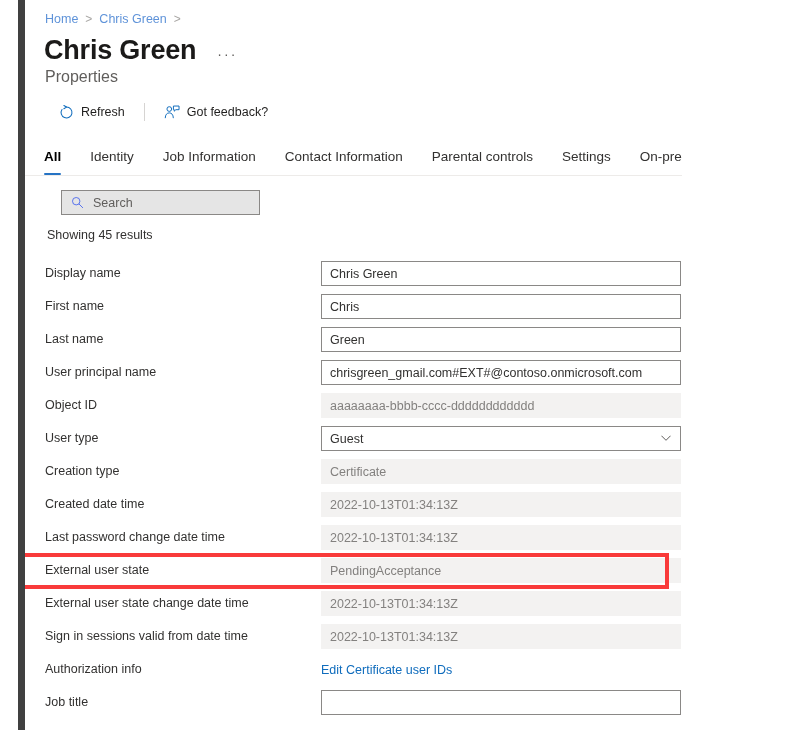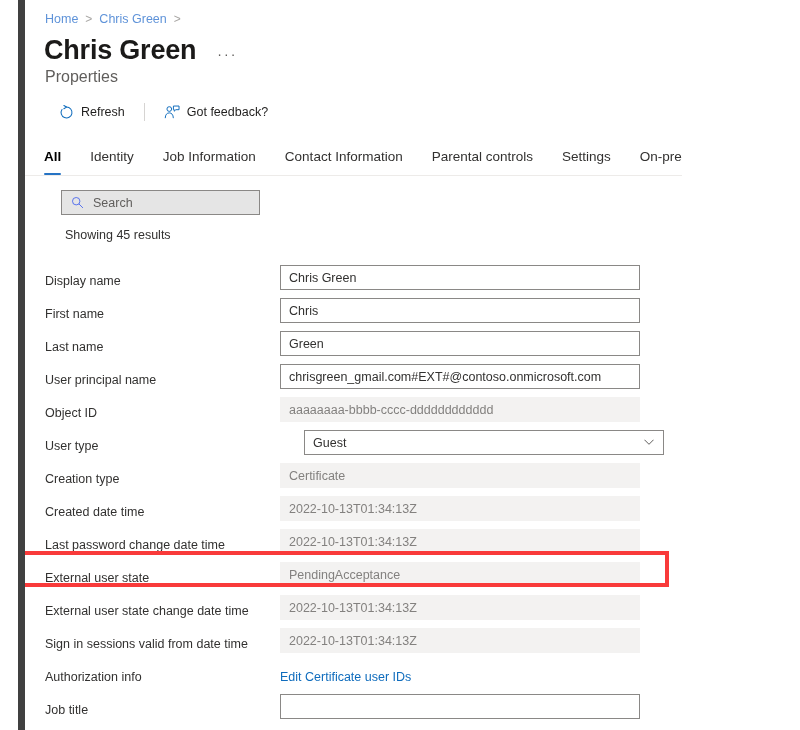--- a/index.html
+++ b/index.html
@@ -179,36 +179,37 @@
     outline: none;
     background: transparent;
     font-family: "Liberation Sans", sans-serif;
     font-size: 12.5px;
     color: #323130;
     padding: 0 6px 0 31px;
   }
   .search-input::placeholder { color: #605e5c; opacity: 1; }
 
   .results-count {
-    padding: 12px 0 0 40px;
+    padding: 12px 0 0 22px;
     font-size: 12.5px;
     color: #323130;
     line-height: 16px;
   }
 
   
   .props {
     margin-top: 14px;
     position: relative;
   }
   .prop-row {
     display: flex;
-    align-items: flex-end;
+    align-items: center;
     height: 33px;
     padding-left: 20px;
+    gap: 41px;
   }
   .prop-label {
     width: 235px;
     flex: none;
     font-size: 12.5px;
     color: #323130;
     line-height: 17px;
     padding-right: 10px;
     white-space: nowrap;
     overflow: hidden;
@@ -235,21 +236,20 @@
   input.field { line-height: normal; display: block; }
   .field.readonly {
     border: 1px solid transparent;
     background: #f3f2f1;
     color: #83817f;
   }
   .field.select {
     padding-right: 37px;
     cursor: pointer;
     position: relative;
-    margin-left: 24px;
   }
   .chev {
     position: absolute;
     right: 9px;
     top: 50%;
     transform: translateY(-50%);
     width: 10px;
     height: 10px;
     color: #605e5c;
     pointer-events: none;

